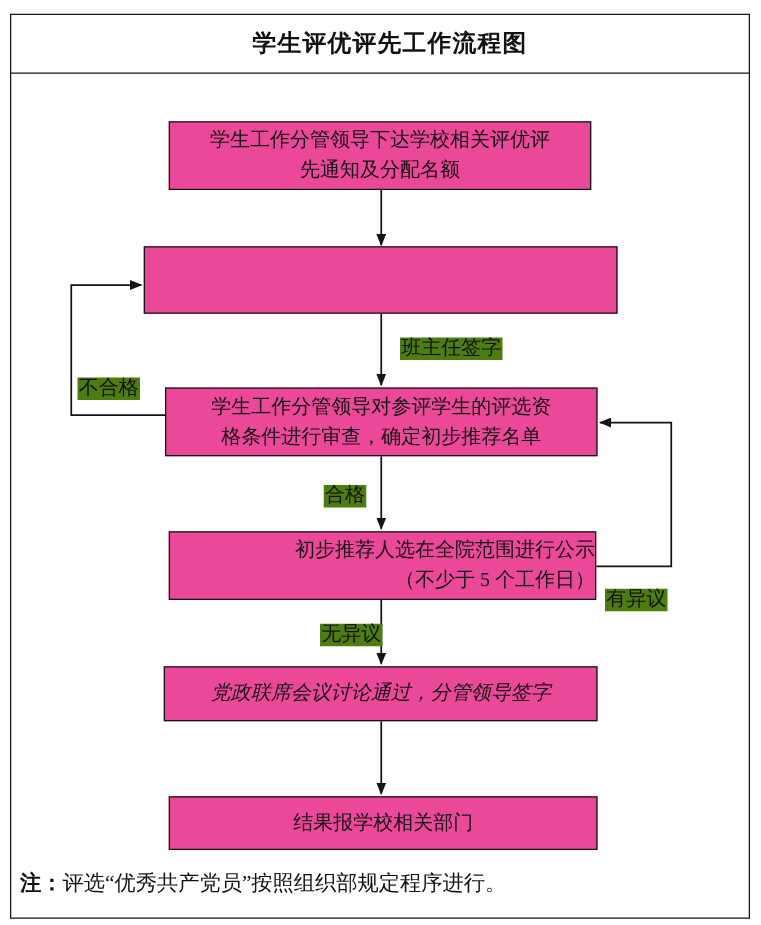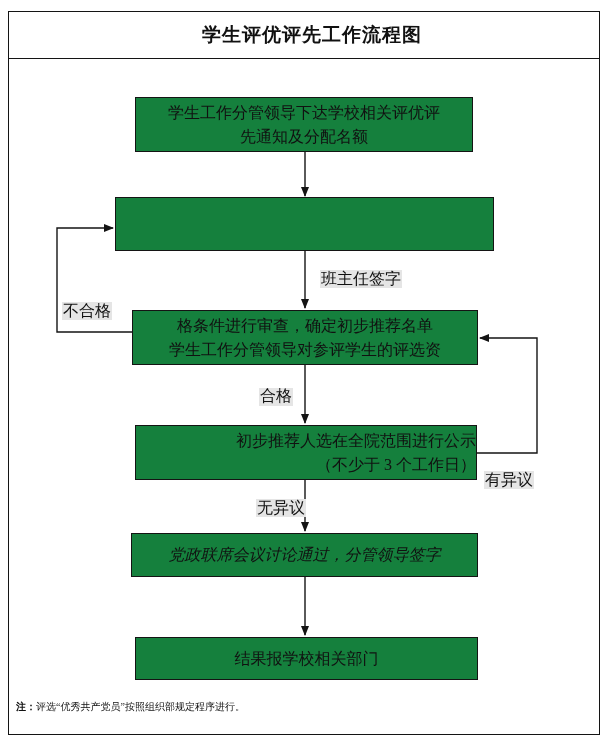--- a/index.html
+++ b/index.html
@@ -35,50 +35,50 @@
   .title-text {
     font-size: 19px;
     font-weight: bold;
     letter-spacing: 1px;
     margin-left: 16px;
   }
   .node {
     position: absolute;
     border: 1.4px solid #141414;
     box-sizing: border-box;
-    background: #15803d;
+    background: #ec4899;
     display: flex;
     flex-direction: column;
     align-items: center;
     justify-content: center;
     text-align: center;
     font-size: 16px;
     line-height: 24px;
     z-index: 2;
   }
   .nline { white-space: nowrap; }
   svg.connectors {
     position: absolute;
     left: 0; top: 0;
     z-index: 1;
     pointer-events: none;
   }
   .edge-label {
     position: absolute;
     font-size: 16px;
     line-height: 18px;
-    background: #e5e5e5;
+    background: #4d7c0f;
     white-space: nowrap;
     z-index: 3;
     padding: 0 1px;
   }
   .note-row {
     position: absolute;
     left: 16px; top: 698px;
-    font-size: 10px;
+    font-size: 17px;
     line-height: 18px;
     white-space: nowrap;
     z-index: 2;
   }
   .note-prefix { font-weight: bold; }
 </style>
 </head>
 <body>
 
 <div class="frame"></div>
@@ -104,27 +104,27 @@
 
 <div class="node" style="left:135px; top:97px; width:338px; height:55px;">
   <div class="nline">学生工作分管领导下达学校相关评优评</div>
   <div class="nline">先通知及分配名额</div>
 </div>
 
 <div class="node" style="left:115px; top:197px; width:379px; height:54px;">
 </div>
 
 <div class="node" style="left:132px; top:310px; width:346px; height:55px;">
+  <div class="nline">学生工作分管领导对参评学生的评选资</div>
   <div class="nline">格条件进行审查，确定初步推荐名单</div>
-  <div class="nline">学生工作分管领导对参评学生的评选资</div>
 </div>
 
 <div class="node" style="left:135px; top:425px; width:342px; height:55px;align-items:flex-end;">
   <div class="nline">初步推荐人选在全院范围进行公示</div>
-  <div class="nline">（不少于 3 个工作日）</div>
+  <div class="nline">（不少于 5 个工作日）</div>
 </div>
 
 <div class="node" style="left:131px; top:533px; width:347px; height:44px;font-style:italic;">
   <div class="nline">党政联席会议讨论通过，分管领导签字</div>
 </div>
 
 <div class="node" style="left:135px; top:637px; width:343px; height:43px;text-align:center;">
   <div class="nline">结果报学校相关部门</div>
 </div>
 

